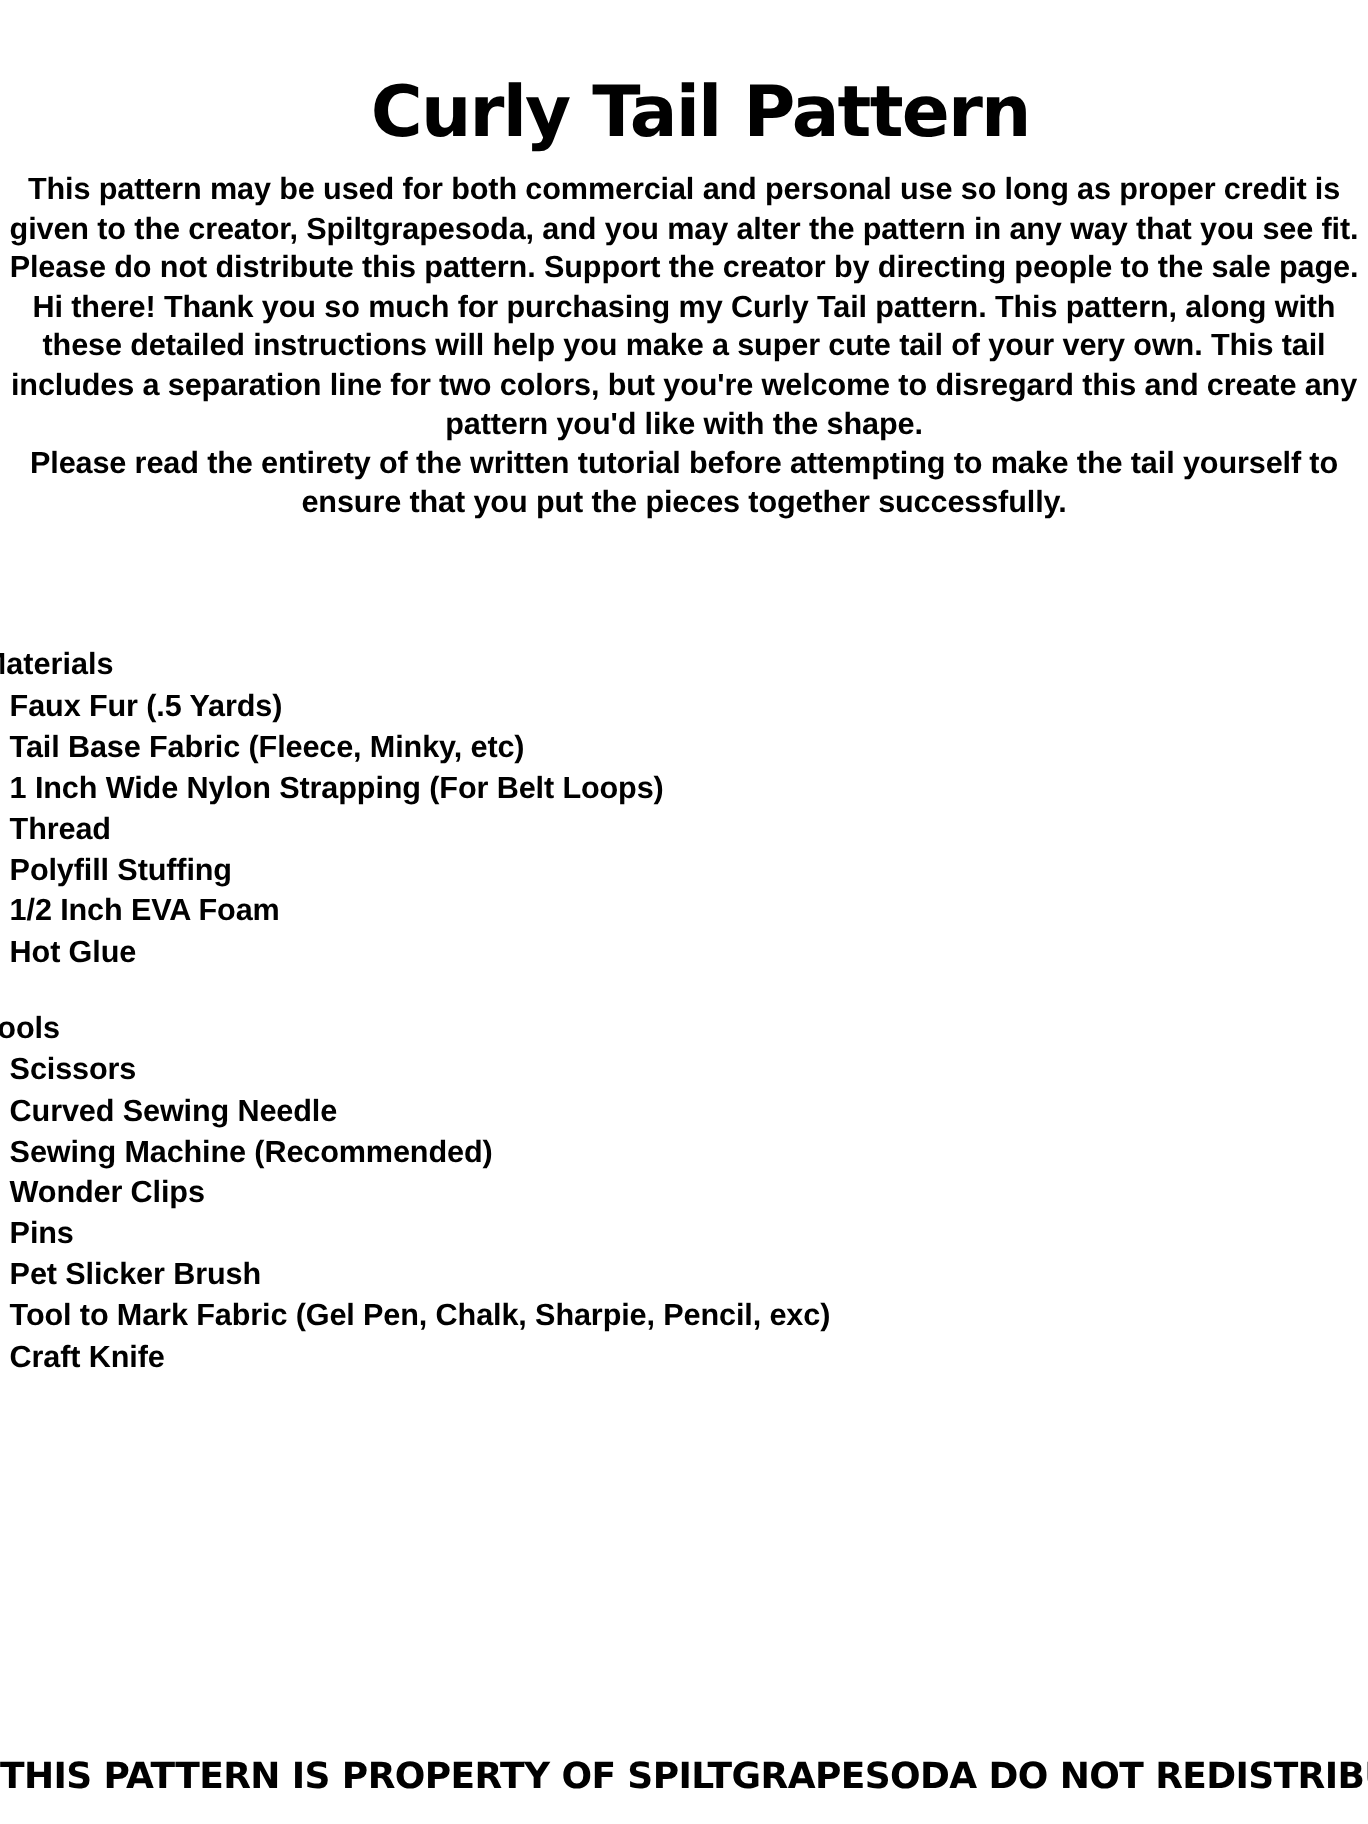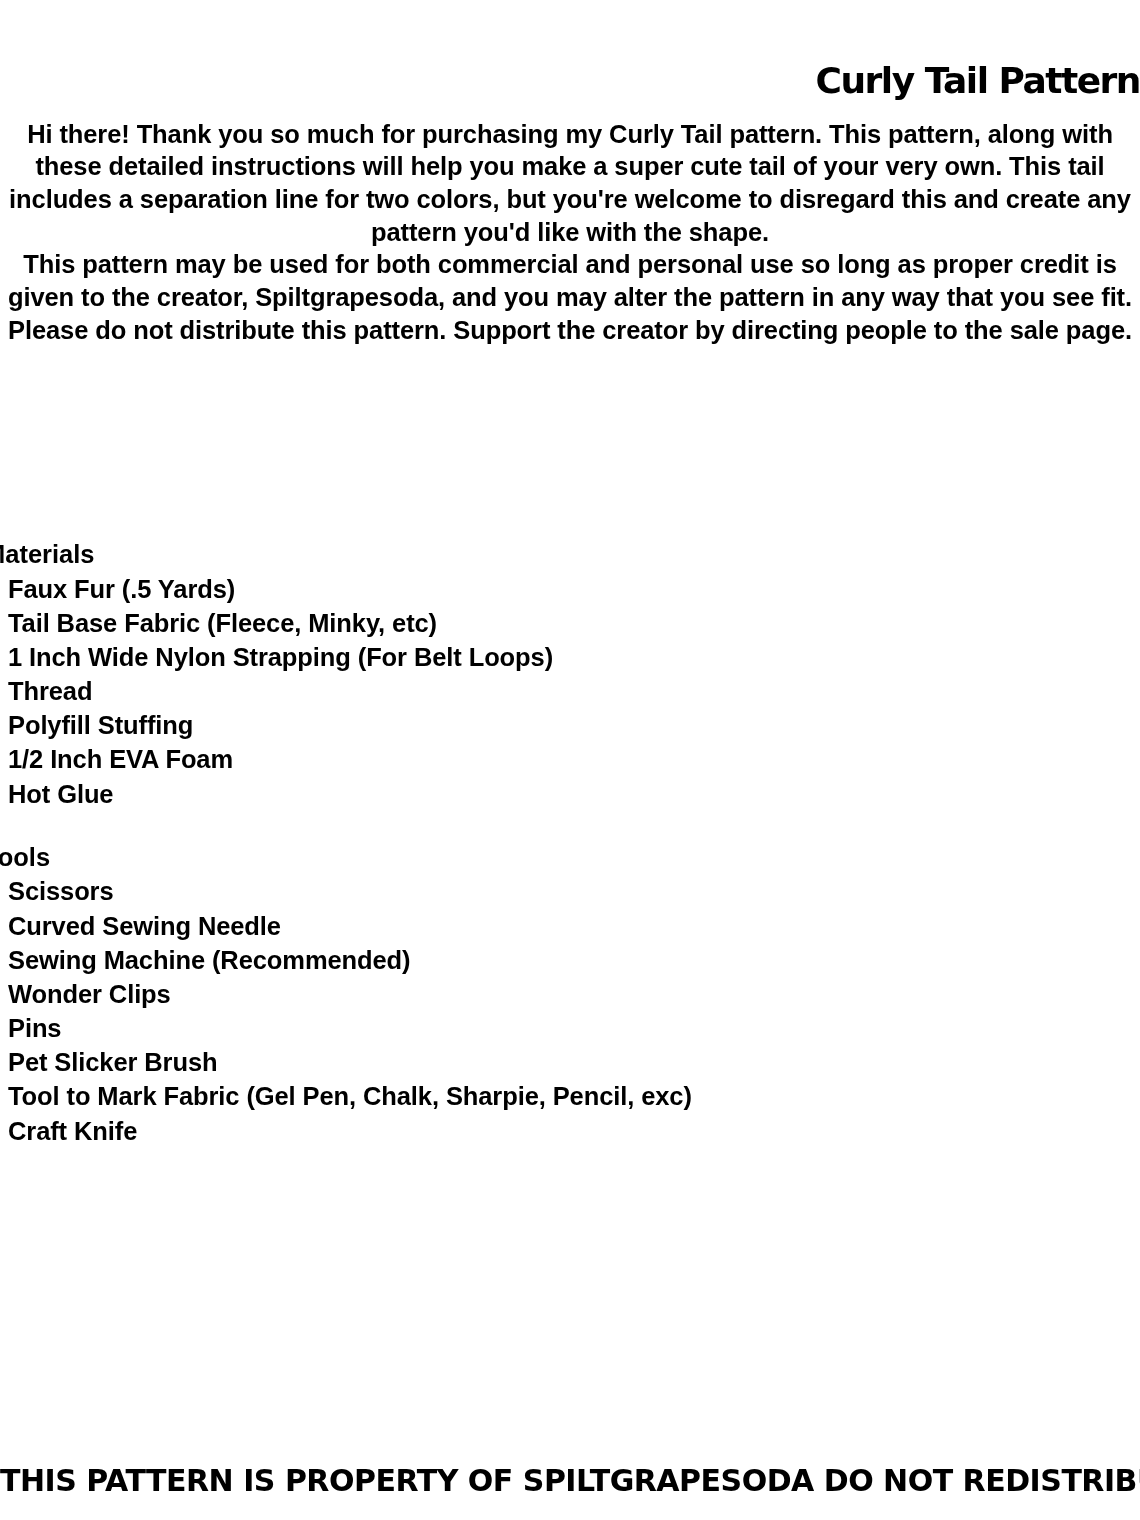--- a/index.html
+++ b/index.html
@@ -16,24 +16,24 @@
     overflow: hidden;
   }
 
   .page {
     position: absolute;
     inset: 0;
     padding: 0;
   }
 
   .title {
-    text-align: right;
+    text-align: center;
     font-family: "DejaVu Sans", sans-serif;
     font-weight: 900;
-    font-size: 36px;
+    font-size: 59px;
     letter-spacing: -1.5px;
     margin: 62px 0 0 0;
     line-height: 1.05;
     padding-left: 27px;
   }
 
   .intro {
     margin: 18px 0 0 0;
     text-align: center;
     font-weight: bold;
@@ -101,22 +101,23 @@
   }
 </style>
 </head>
 <body>
 
 <div class="page">
 
   <h1 class="title">Curly Tail Pattern</h1>
 
   <div class="intro">
+    <p>This pattern may be used for both commercial and personal use so long as proper credit is given to the creator, Spiltgrapesoda, and you may alter the pattern in any way that you see fit. Please do not distribute this pattern. Support the creator by directing people to the sale page.</p>
     <p>Hi there! Thank you so much for purchasing my Curly Tail pattern. This pattern, along with these detailed instructions will help you make a super cute tail of your very own. This tail includes a separation line for two colors, but you're welcome to disregard this and create any pattern you'd like with the shape.</p>
-    <p>This pattern may be used for both commercial and personal use so long as proper credit is given to the creator, Spiltgrapesoda, and you may alter the pattern in any way that you see fit. Please do not distribute this pattern. Support the creator by directing people to the sale page.</p>
+    <p>Please read the entirety of the written tutorial before attempting to make the tail yourself to ensure that you put the pieces together successfully.</p>
   </div>
 
   <div class="materials-block">
 
     <div class="section">
       <div class="section-heading">Materials</div>
       <ul class="list">
         <li>Faux Fur (.5 Yards)</li>
         <li>Tail Base Fabric (Fleece, Minky, etc)</li>
         <li>1 Inch Wide Nylon Strapping (For Belt Loops)</li>

